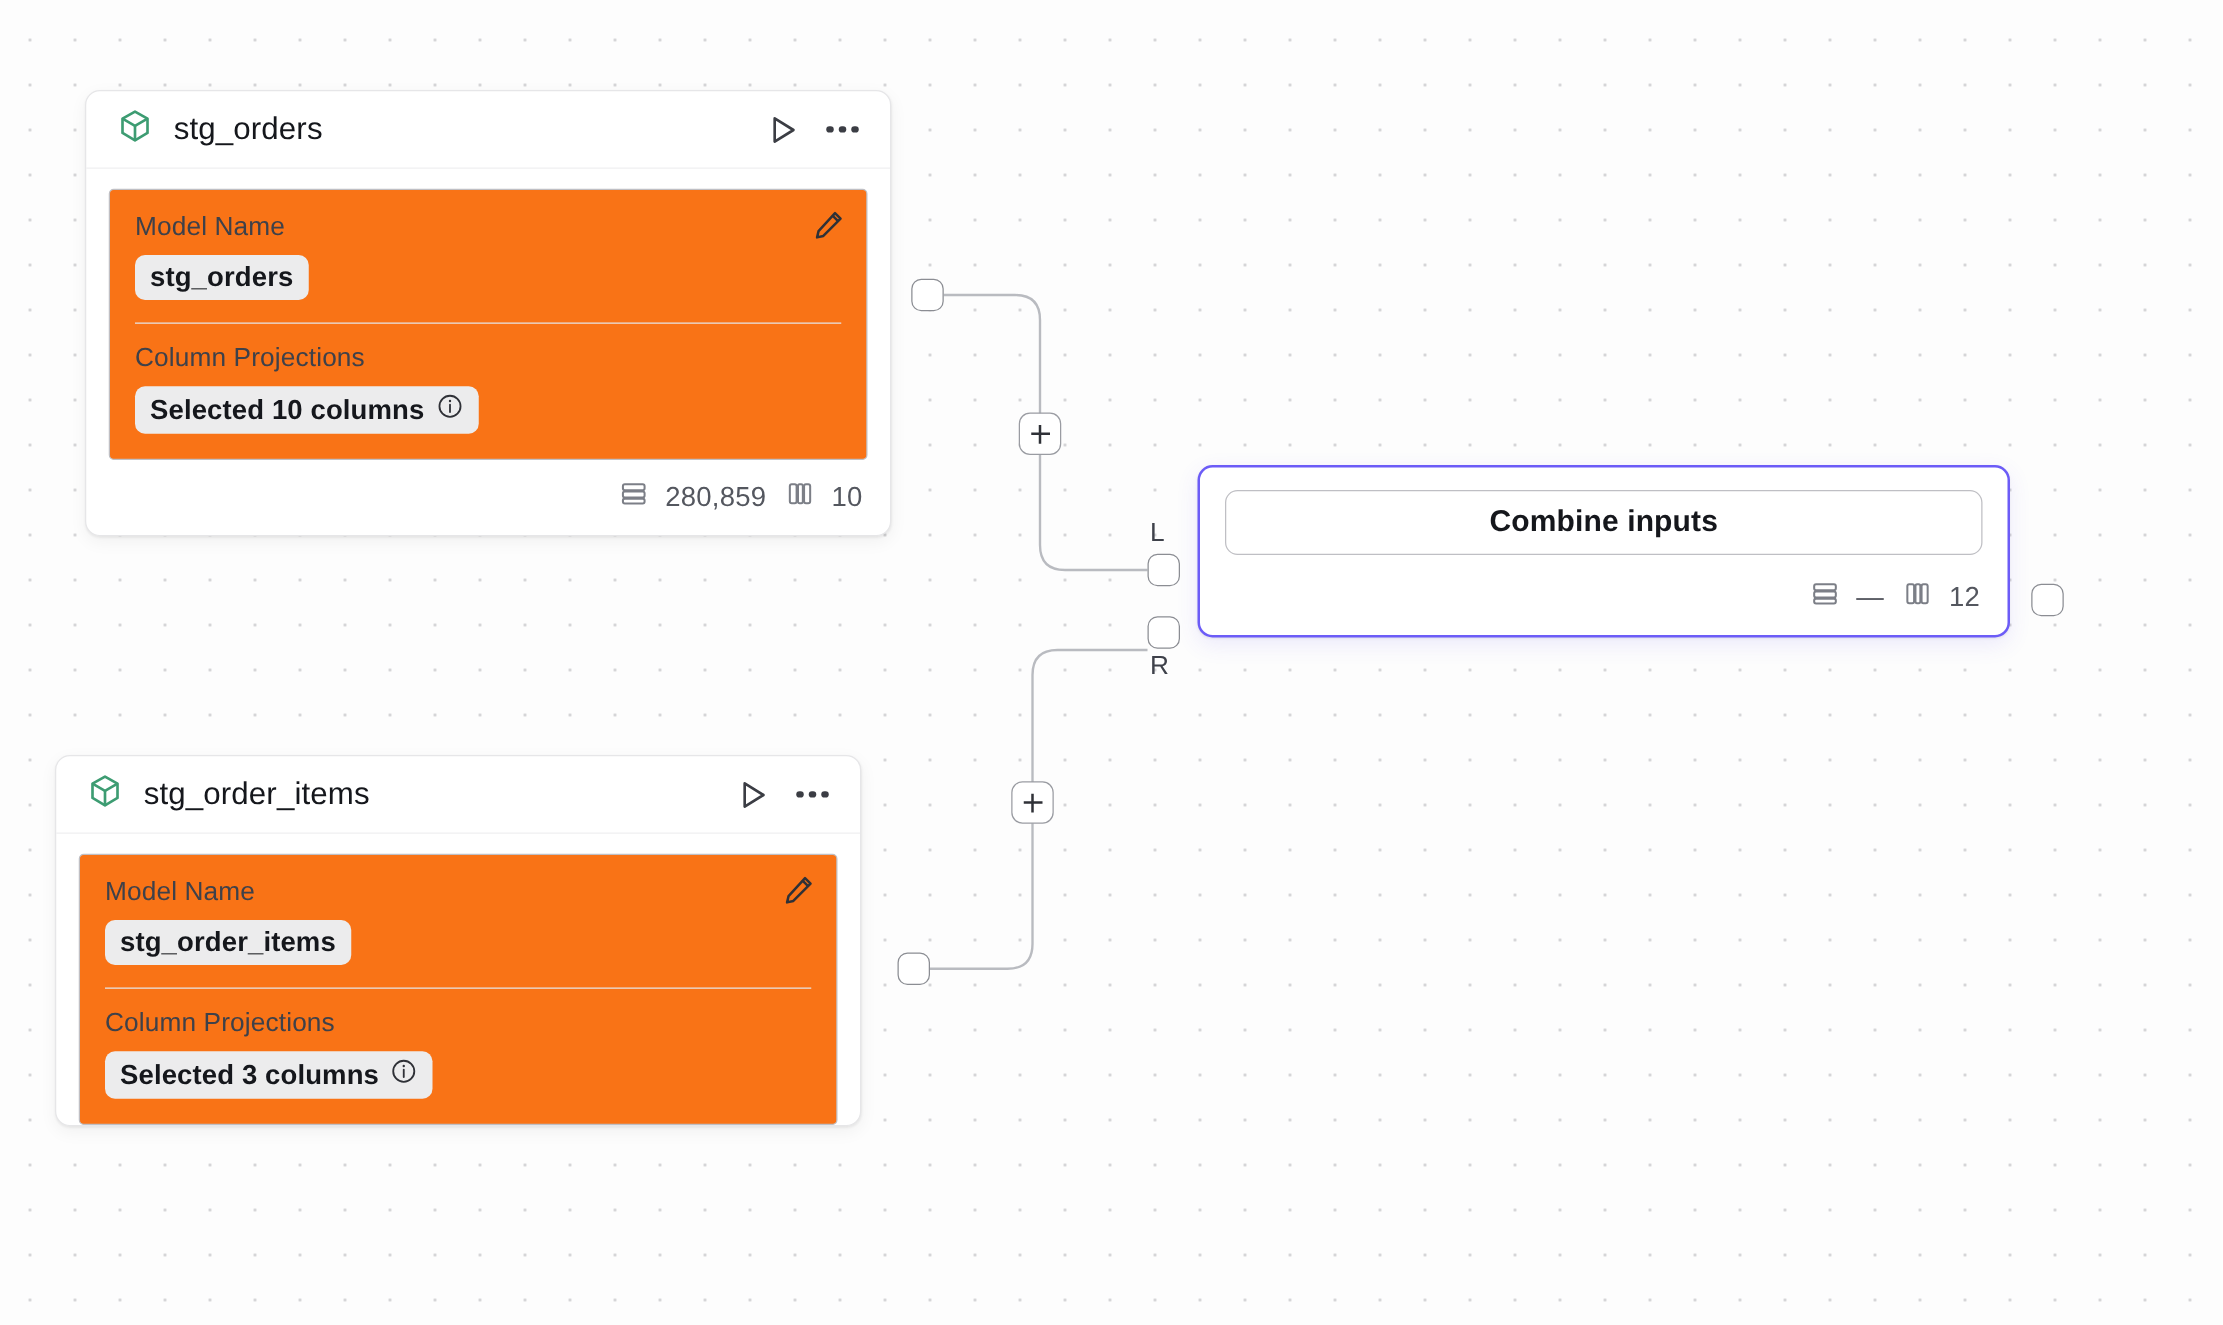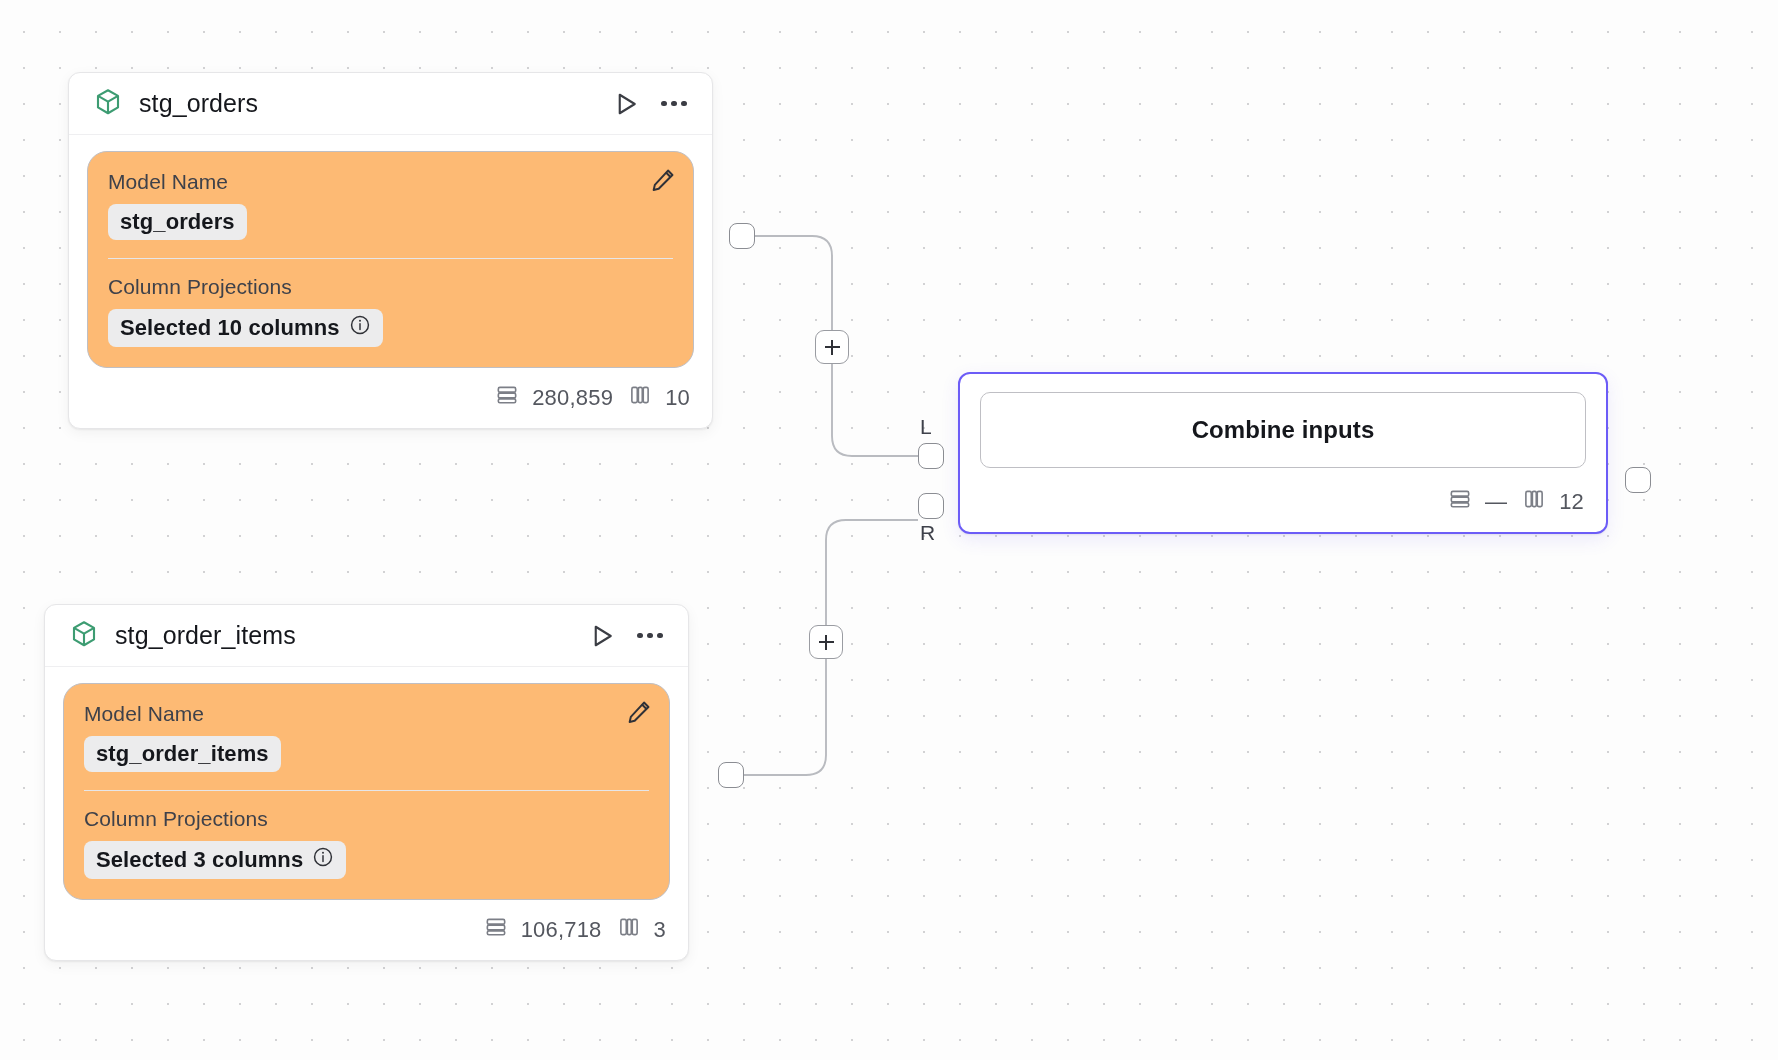--- a/index.html
+++ b/index.html
@@ -50,24 +50,24 @@
     width: 32px; height: 32px;
     border: none; background: transparent;
     cursor: pointer; padding: 0;
   }
   .dots { display: flex; align-items: center; gap: 4.5px; }
   .dots i { width: 5.5px; height: 5.5px; border-radius: 50%; background: #3b3d44; display: block; }
 
   .node-body { padding: 16px 18px 0 18px; }
   .panel {
     border: 1px solid #bfbfc4;
-    border-radius: 20px;
+    border-radius: 4px;
     padding: 18px 20px 20px 20px;
     position: relative;
-    background: #fdba74;
+    background: #f97316;
   }
   .field-label {
     font-size: 21px;
     color: #3e414a;
     margin-bottom: 10px;
     letter-spacing: .1px;
   }
   .chip {
     display: inline-flex; align-items: center; gap: 9px;
     background: #ececed;
@@ -94,21 +94,21 @@
   
   .node.selected {
     border: 2.5px solid #6c5cf7;
     box-shadow: 0 1px 2px rgba(16,18,22,.06), 0 6px 18px rgba(88,70,240,.10);
   }
   .combine-btn {
     width: 100%;
     border: 1px solid #bfbfc4;
     border-radius: 10px;
     background: #fff;
-    height: 76px;
+    height: 52px;
     font-size: 24px;
     font-weight: bold;
     color: #15171c;
     cursor: pointer;
     font-family: "Liberation Sans", sans-serif;
     letter-spacing: .1px;
   }
 
   
   .port {
@@ -271,42 +271,20 @@
           <span>
             <svg width="22" height="22" viewBox="0 0 24 24" fill="none" stroke="#2f3137" stroke-width="1.6">
               <circle cx="12" cy="12" r="9.2"></circle>
               <path d="M12 10.6 12 17" stroke-linecap="round"></path>
               <circle cx="12" cy="7.4" r="1.05" fill="#2f3137" stroke="none"></circle>
             </svg>
           </span>
         </span>
       </div>
     </div>
-    <div class="node-footer">
-      <span class="stat">
-        <span>
-          <svg width="26" height="26" viewBox="0 0 24 24" fill="none" stroke="#7c7f87" stroke-width="1.5" stroke-linejoin="round">
-            <rect x="4" y="5" width="16" height="4.4" rx="1.4"></rect>
-            <rect x="4" y="10.3" width="16" height="4.4" rx="1.4"></rect>
-            <rect x="4" y="15.6" width="16" height="3.6" rx="1.4"></rect>
-          </svg>
-        </span>
-        <span class="stat-val">106,718</span>
-      </span>
-      <span class="stat">
-        <span>
-          <svg width="26" height="26" viewBox="0 0 24 24" fill="none" stroke="#7c7f87" stroke-width="1.5" stroke-linejoin="round">
-            <rect x="4.5" y="5" width="5" height="14" rx="1.4"></rect>
-            <rect x="10.5" y="5" width="3.6" height="14" rx="1.2"></rect>
-            <rect x="15" y="5" width="4.5" height="14" rx="1.4"></rect>
-          </svg>
-        </span>
-        <span class="stat-val">3</span>
-      </span>
-    </div>
   </div>
 
   <div class="port" style="left:718px; top:762px;"></div>
 
   <button class="plus-btn" style="left:809px; top:625px;"></button>
 
   <div class="node selected" style="left:958px; top:372px; width:650px;">
     <div class="node-body" style="padding:18px 20px 0 20px;">
       <button class="combine-btn">Combine inputs</button>
     </div>

